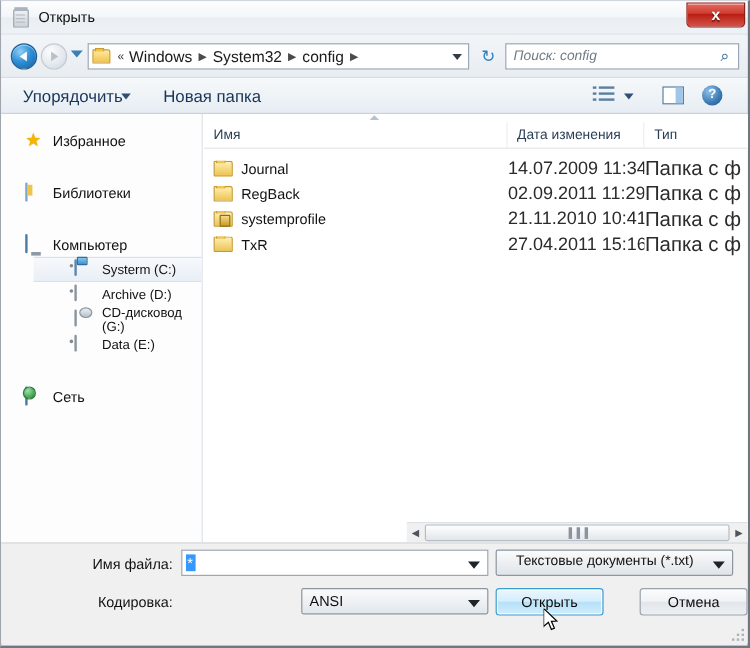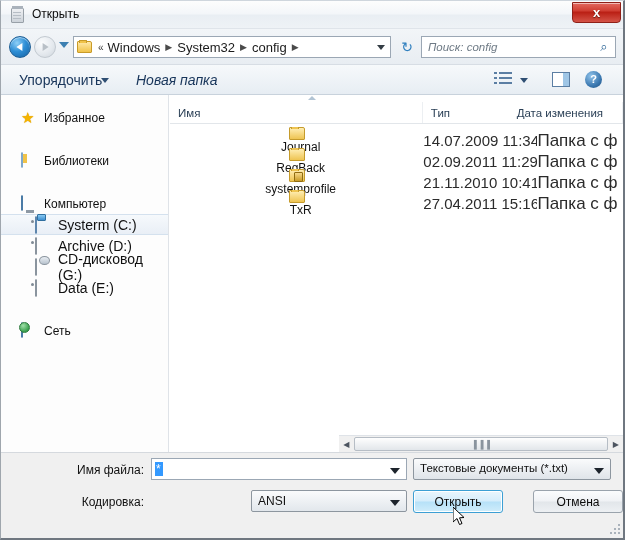--- a/index.html
+++ b/index.html
@@ -175,21 +175,21 @@
     font-size: 14px; color: #18355a; cursor: pointer;
   }
   #tb-organize { left: 18px; }
   #tb-organize-arrow {
     position: absolute; left: 100px; top: 13px;
     width: 0; height: 0;
     border-left: 4px solid transparent;
     border-right: 4px solid transparent;
     border-top: 5px solid #2f4f73;
   }
-  #tb-newfolder { left: 135px; font-style: italic; }
+  #tb-newfolder { left: 135px; }
   #tb-views {
     position: absolute; left: 493px; top: 7px;
     width: 18px; height: 15px; cursor: pointer;
   }
   .vdot { position: absolute; left: 0; width: 3px; height: 2px; background: #5b7ea3; }
   .vline { position: absolute; left: 5px; right: 0; height: 2px; background: #5b7ea3; }
   #tb-views-arrow {
     position: absolute; left: 519px; top: 13px;
     width: 0; height: 0;
     border-left: 4px solid transparent;
@@ -228,21 +228,21 @@
     overflow: hidden;
   }
   .side-item {
     position: relative; height: 21px;
     display: flex; align-items: center;
     padding-left: 20px;
     font-size: 12px; color: #111111;
     cursor: pointer;
   }
   .side-item.group { margin-top: 10px; padding-left: 20px; }
-  .side-item.child { padding-left: 34px; font-size: 14px; }
+  .side-item.child { padding-left: 34px; font-size: 11px; margin-left: 27px; }
   .side-item.selected {
     background: linear-gradient(to bottom,#f6f9fc,#e9eff6);
     border-top: 1px solid #d4e1ee;
     border-bottom: 1px solid #d4e1ee;
   }
   .side-ico { position: relative; width: 18px; height: 16px; margin-right: 5px; flex: none; }
 
   .ico-star { color: #f5b400; font-size: 15px; line-height: 15px; text-shadow: 0 0 1px #c98b00; }
   .ico-lib {
     width: 16px; height: 13px; margin-top: 2px;
@@ -347,21 +347,21 @@
 
   .frow {
     position: relative; height: 21px; display: flex; align-items: center;
     cursor: pointer;
   }
   .fcell {
     font-size: 12px; color: #121212;
     overflow: hidden; white-space: nowrap;
     display: flex; align-items: center;
   }
-  .fc-name { width: 266px; padding-left: 8px; flex-direction: column; }
+  .fc-name { width: 266px; padding-left: 8px; }
   .fc-date { width: 120px; color: #2b2b2b; font-size: 15px; }
   .fc-type { width: 90px; color: #2b2b2b; font-size: 17px; }
   .fico {
     position: relative; width: 16px; height: 13px; margin-right: 7px; flex: none;
     background: linear-gradient(to bottom,#ffeeb4,#eec452);
     border: 1px solid #c59b2c; border-radius: 1px 2px 1px 1px;
   }
   .fico:before {
     content:""; position:absolute; left:1px; top:-3px; width:6px; height:3px;
     background:#eec452; border:1px solid #c59b2c; border-bottom:none; border-radius:1px 1px 0 0;
@@ -433,21 +433,21 @@
     cursor: pointer;
   }
   #filetype-combo {
     position: absolute; left: 412px; top: 5px;
     width: 198px; height: 22px;
     background: linear-gradient(to bottom,#fafbfc,#dfe4e9);
     border: 1px solid #8d969f; border-radius: 2px;
     cursor: pointer;
   }
   #filetype-value {
-    position: absolute; left: 6px; top: 3px;
+    position: absolute; left: 16px; top: 3px;
     font-size: 11.5px; color: #111111;
   }
   #encoding-combo {
     position: absolute; left: 250px; top: 37px;
     width: 156px; height: 22px;
     background: linear-gradient(to bottom,#fafbfc,#e2e7ec);
     border: 1px solid #8d969f; border-radius: 2px;
     cursor: pointer;
   }
   #encoding-value {
@@ -605,22 +605,22 @@
     </div>
 
     <div id="filelist">
 
       <div id="sort-strip">
         <span id="sort-tri"></span>
       </div>
 
       <div id="col-header">
         <div class="col-h col-name">Имя</div>
+        <div class="col-h col-date">Дата изменения</div>
         <div class="col-h col-type">Тип</div>
-        <div class="col-h col-date">Дата изменения</div>
       </div>
 
       <div style="height:6px"></div>
 
       <div class="frow">
         <div class="fcell fc-name">
           <span class="fico"></span>
           <span>Journal</span>
         </div>
         <div class="fcell fc-date">14.07.2009 11:34</div>

